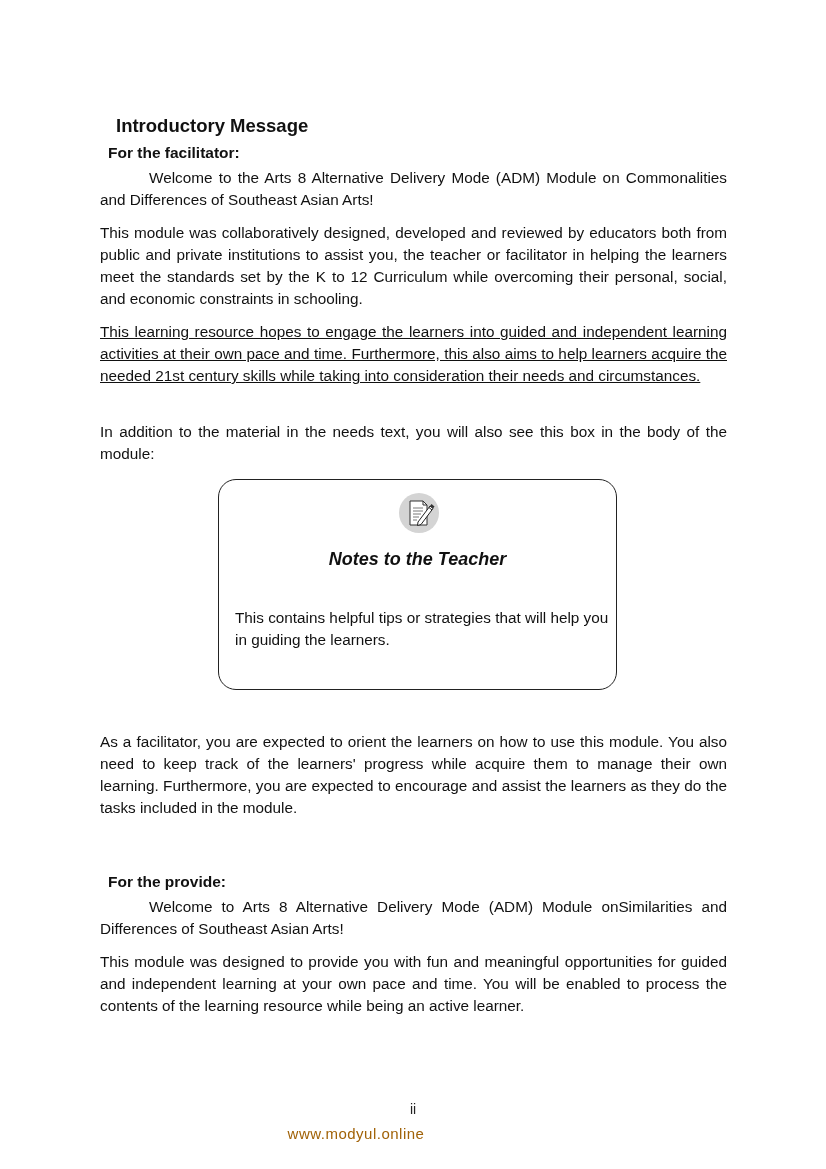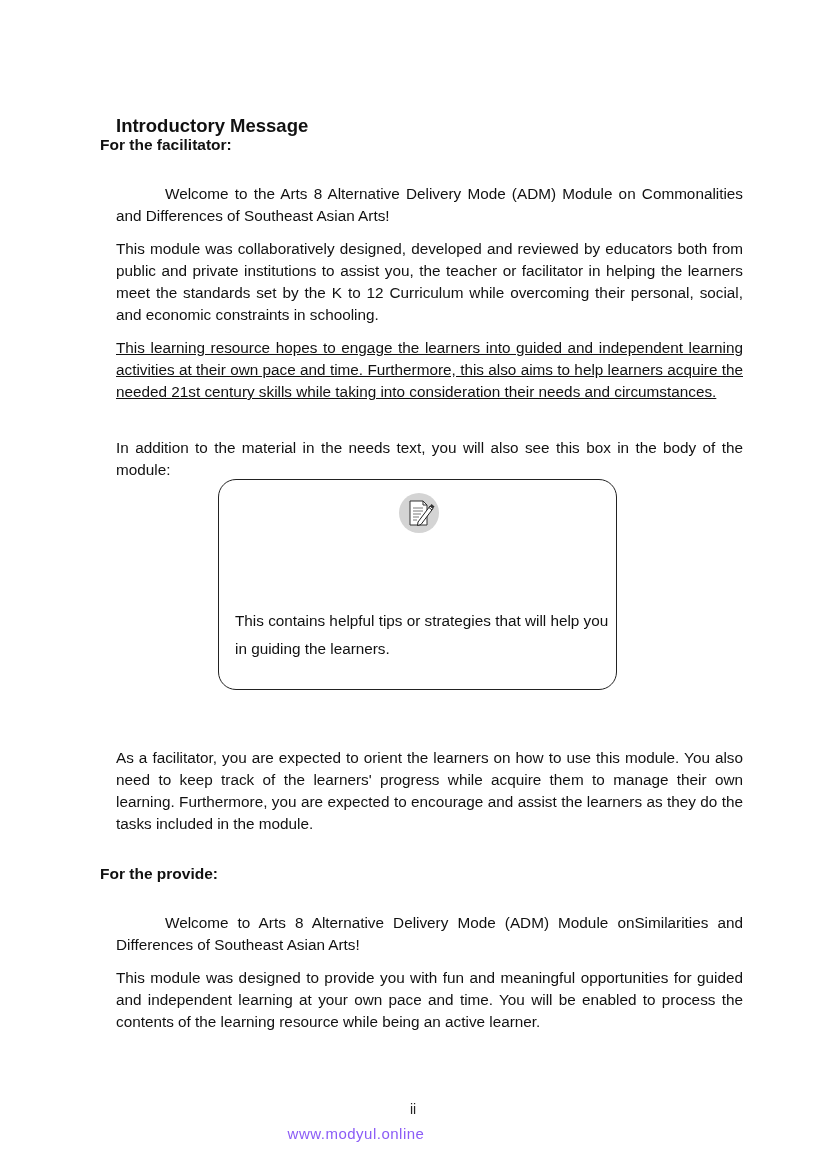--- a/index.html
+++ b/index.html
@@ -6,51 +6,51 @@
     body {
       width: 826px; height: 1169px; position: relative; overflow: hidden;
       font-family: "Liberation Sans", sans-serif; color: #111111;
     }
     .page { position: absolute; left: 100px; top: 0; width: 627px; }
     .title {
       position: absolute; top: 99px; left: 0;
       font-size: 18.5px; font-weight: bold; margin: 16px; white-space: nowrap;
     }
     .subhead {
-      position: absolute; left: 0; font-size: 15.5px; font-weight: bold; margin: 0; white-space: nowrap;
+      position: absolute; left: 0; font-size: 15.5px; font-weight: bold; margin: 8px; white-space: nowrap;
     }
     .para {
-      position: absolute; left: 0; width: 627px; margin: 16px;
+      position: absolute; left: 0; width: 627px; margin: 0;
       font-size: 15.3px; line-height: 22px; text-align: justify;
     }
     .indent { text-indent: 49px; }
     .notes-box {
       position: absolute; left: 118px; top: 479px; width: 399px; height: 211px;
       border: 1.5px solid #222; border-radius: 18px; box-sizing: border-box;
     }
     .notes-icon {
       position: absolute; left: 180px; top: 13px; width: 40px; height: 40px;
       border-radius: 50%; background: #d4d4d4;
     }
     .notes-icon svg { position: absolute; left: 0; top: 0; }
     .notes-title {
       position: absolute; top: 69px; left: 0; width: 100%; text-align: center;
       font-size: 18px; font-weight: bold; font-style: italic; margin: 0;
     }
     .notes-text {
       position: absolute; left: 16px; top: 127px; width: 375px;
-      font-size: 15.3px; line-height: 28px; margin: 0;
+      font-size: 15.3px; line-height: 22px; margin: 0;
     }
     .page-number {
       position: absolute; left: 0; width: 826px; top: 1101px; text-align: center;
       font-size: 14px; color: #222;
     }
     .watermark {
       position: absolute; left: 0; width: 712px; top: 1125px; text-align: center;
-      font-size: 15px; color: #8b5cf6; letter-spacing: 0.5px;
+      font-size: 15px; color: #a16207; letter-spacing: 0.5px;
     }
   </style>
 </head>
 <body>
 
 <div class="page">
   <h1 class="title">Introductory Message</h1>
 
   <h2 class="subhead" style="top:136px;">For the facilitator:</h2>
 
@@ -67,20 +67,21 @@
         <line x1="14" y1="15" x2="24" y2="15" stroke="#555" stroke-width="0.8"></line>
         <line x1="14" y1="18" x2="24" y2="18" stroke="#555" stroke-width="0.8"></line>
         <line x1="14" y1="21" x2="22" y2="21" stroke="#555" stroke-width="0.8"></line>
         <line x1="14" y1="24" x2="20" y2="24" stroke="#555" stroke-width="0.8"></line>
         <line x1="14" y1="27" x2="18" y2="27" stroke="#555" stroke-width="0.8"></line>
         <path d="M19 29 L31 13 L34 15.5 L22 31.5 L18.5 32.5 Z" fill="#ffffff" stroke="#222" stroke-width="1"></path>
         <path d="M30 14.5 L33 17" stroke="#222" stroke-width="1"></path>
         <path d="M31 13 L32.5 11 L35.5 13.5 L34 15.5 Z" fill="#333"></path>
       </svg>
     </div>
+    <div class="notes-title">Notes to the Teacher</div>
     <p class="notes-text">This contains helpful tips or strategies that will help you in guiding the learners.</p>
   </div>
 
   <p class="para" style="top:731px;">As a facilitator, you are expected to orient the learners on how to use this module. You also need to keep track of the learners' progress while acquire them to manage their own learning. Furthermore, you are expected to encourage and assist the learners as they do the tasks included in the module.</p>
 
   <h2 class="subhead" style="top:865px;">For the provide:</h2>
 
   <p class="para indent" style="top:896px;">Welcome to Arts 8 Alternative Delivery Mode (ADM) Module onSimilarities and Differences of Southeast Asian Arts!</p>
   <p class="para" style="top:951px;">This module was designed to provide you with fun and meaningful opportunities for guided and independent learning at your own pace and time. You will be enabled to process the contents of the learning resource while being an active learner.</p>
 </div>

